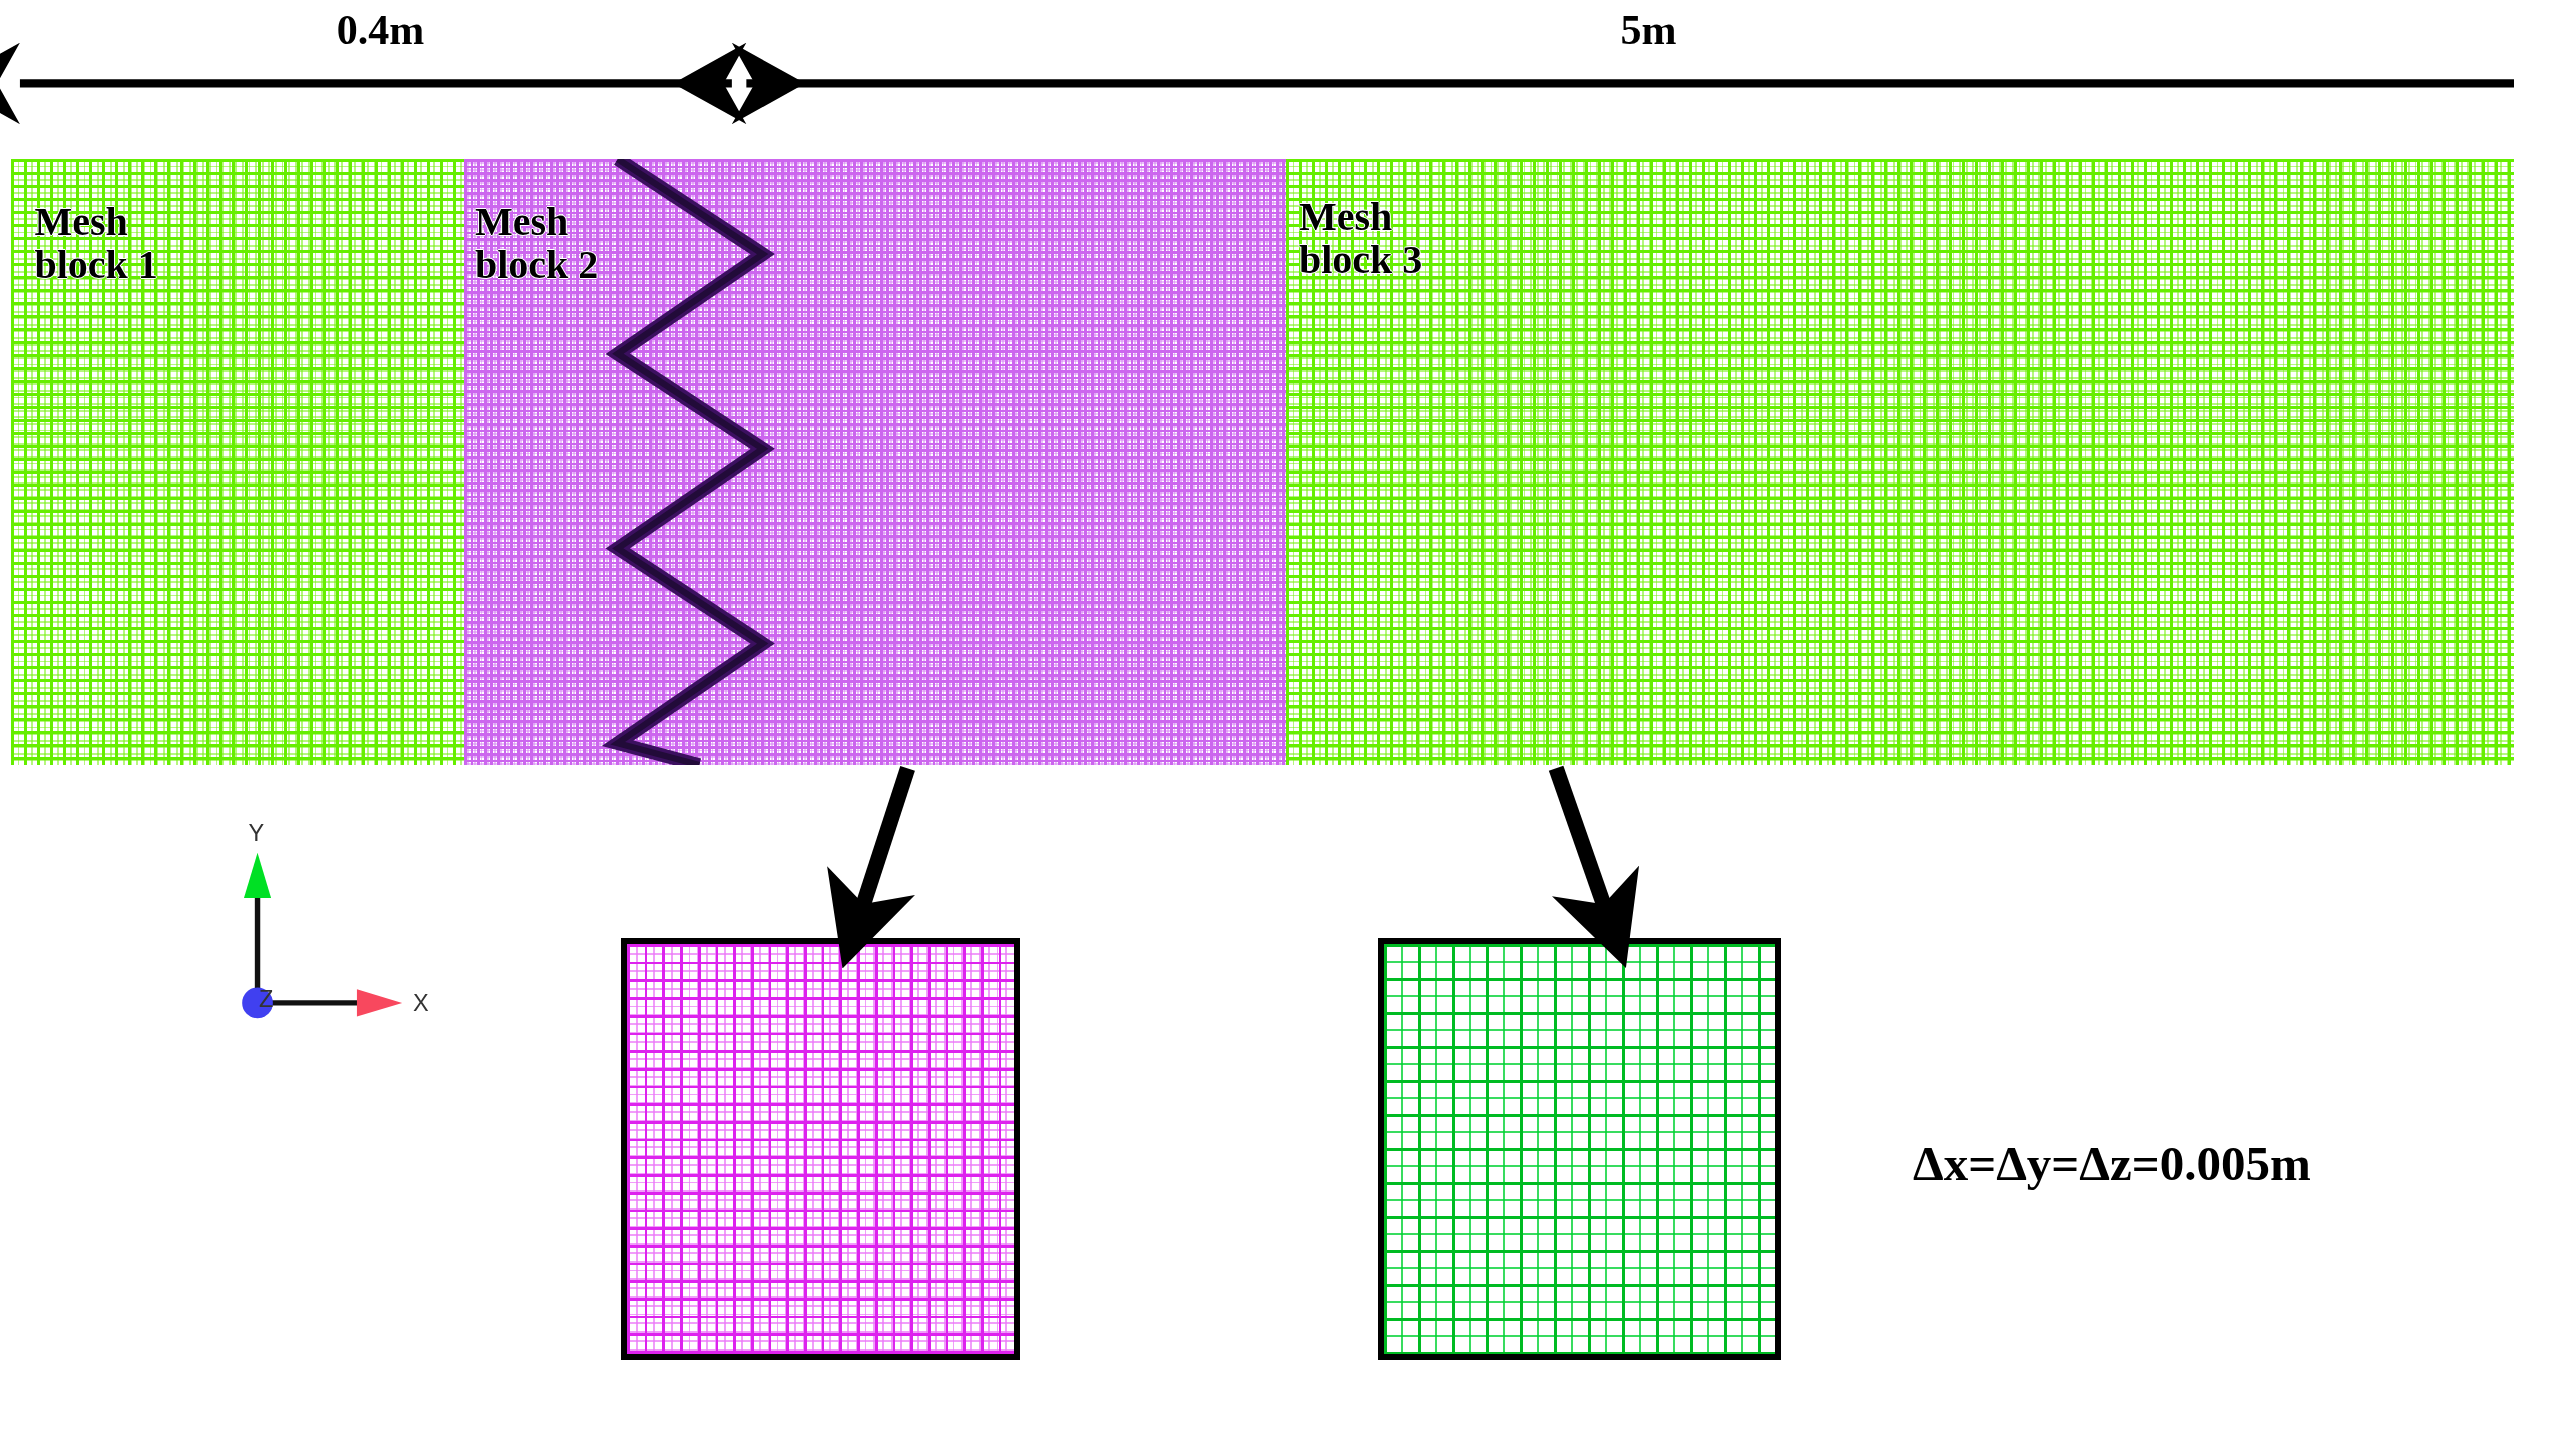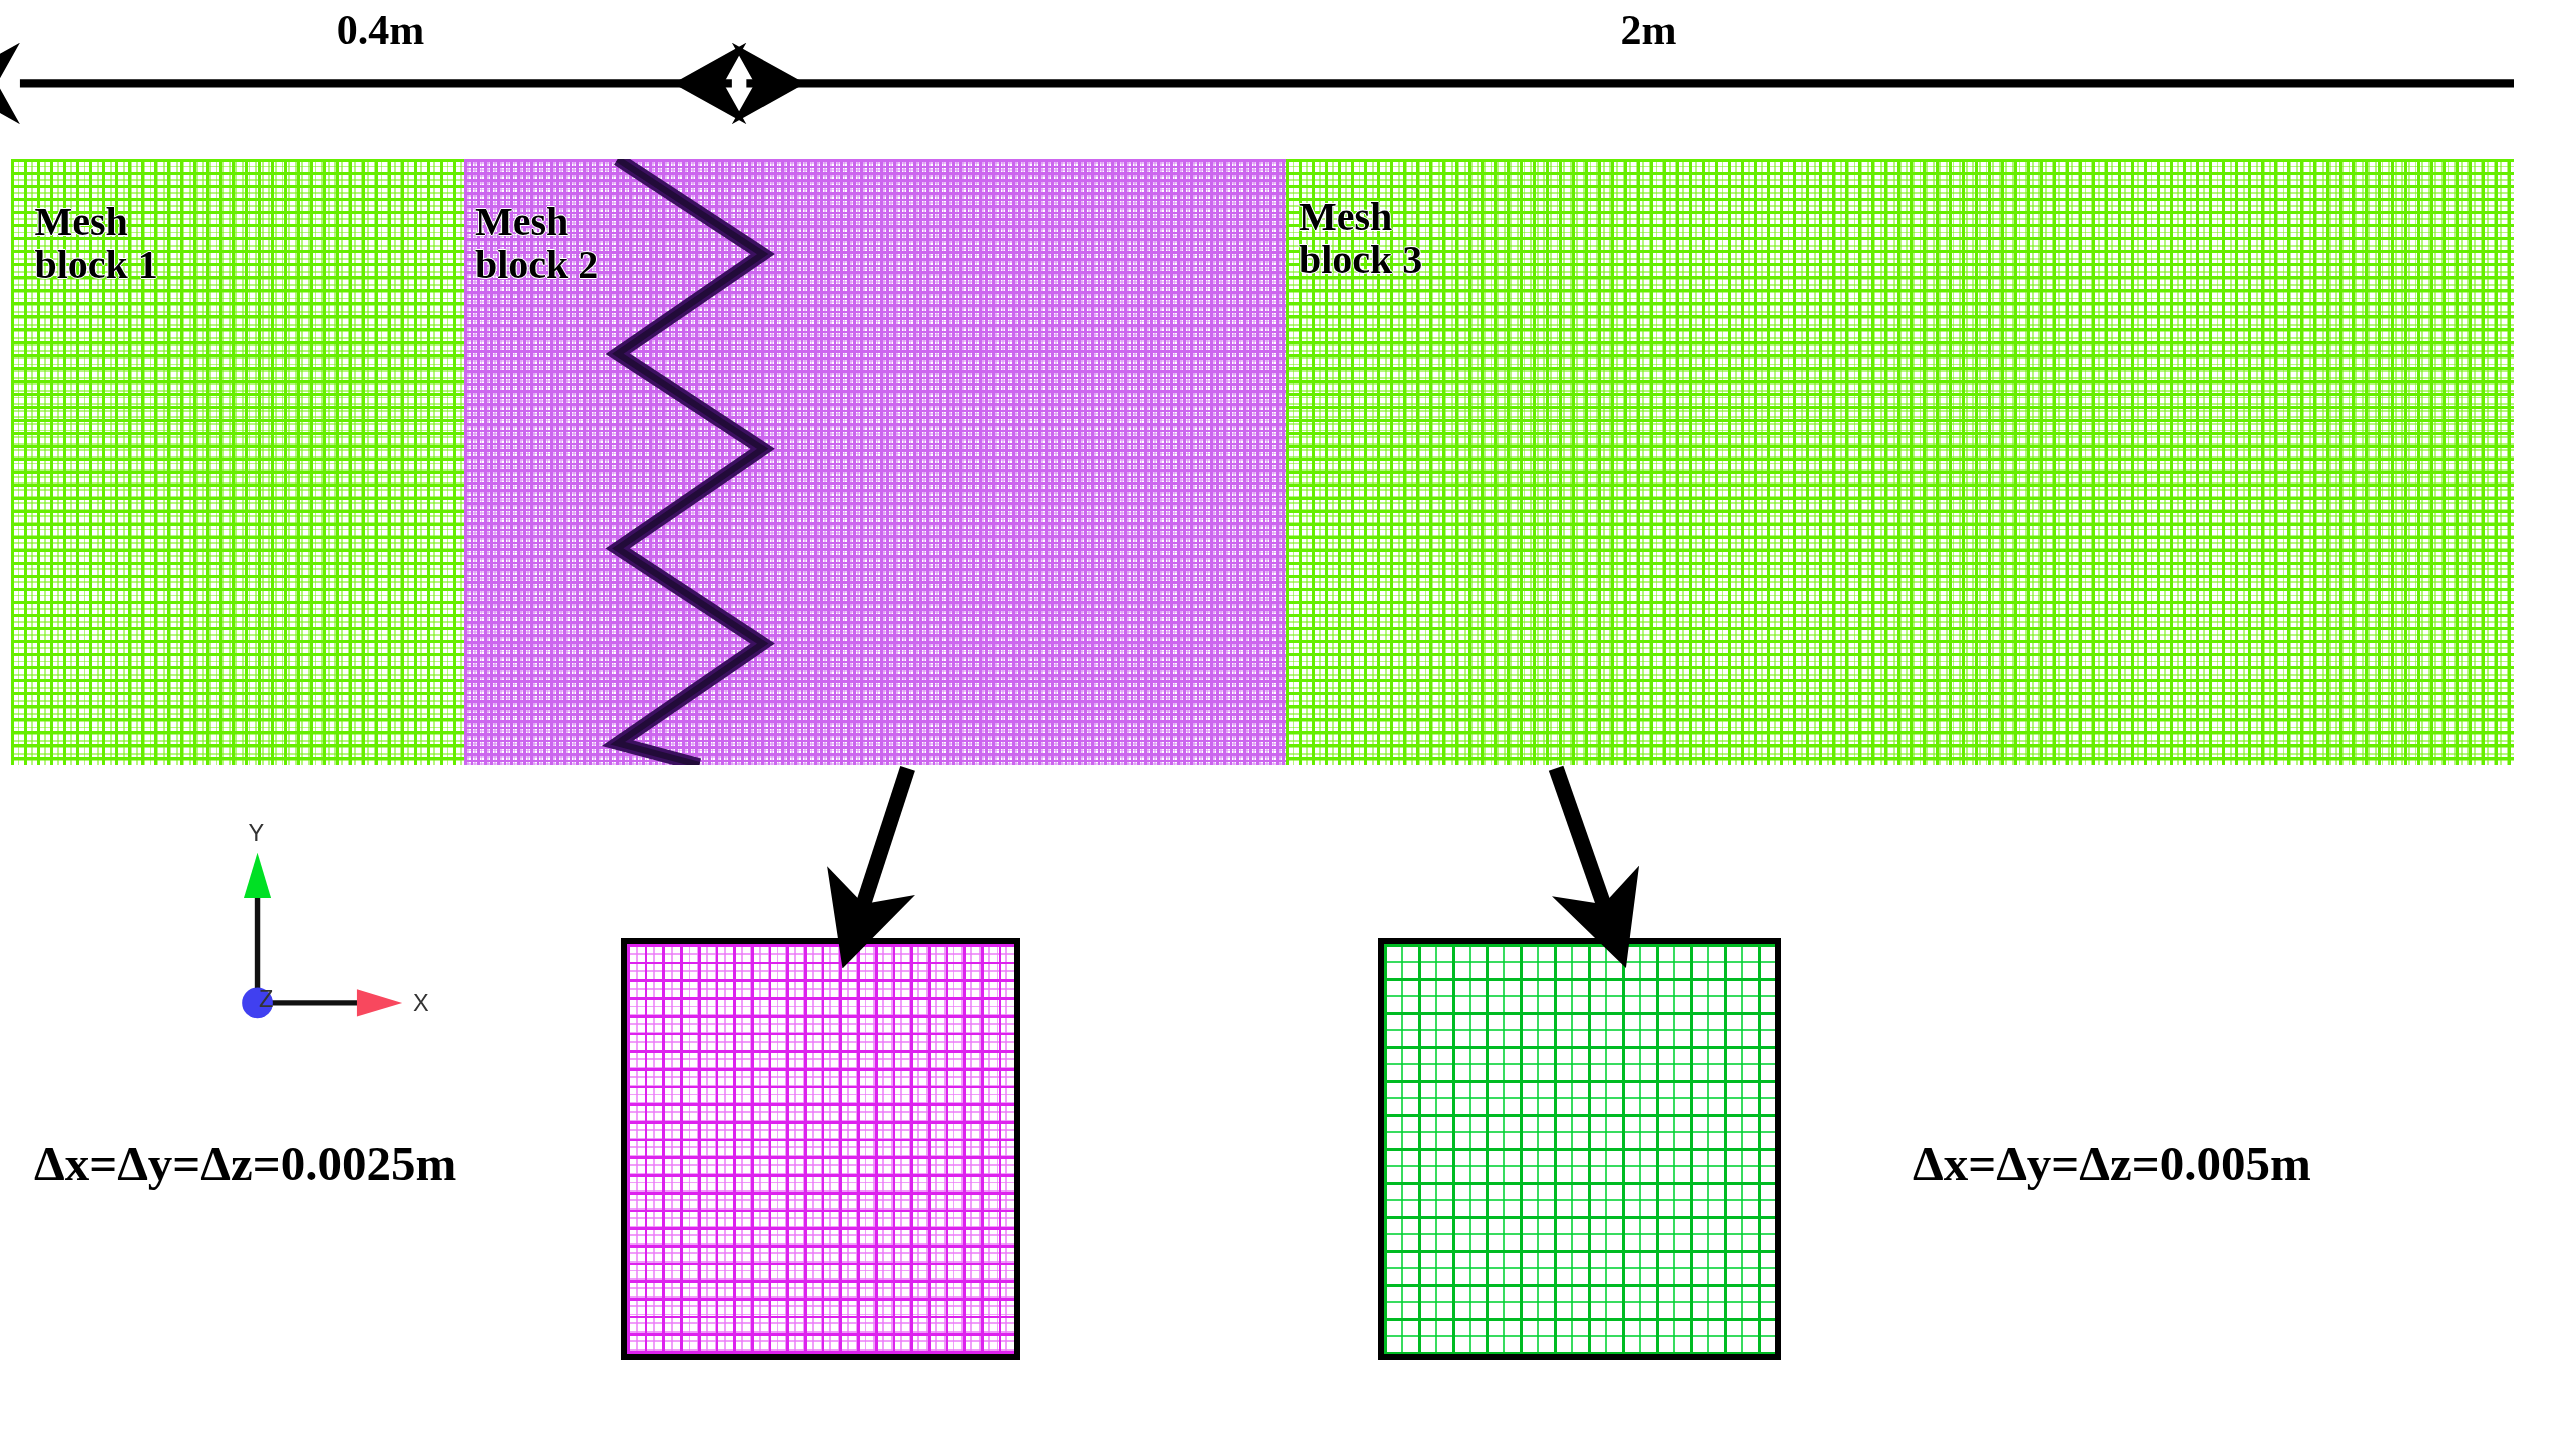--- a/index.html
+++ b/index.html
@@ -187,21 +187,21 @@
         <path d="M1,0 L10,5 L1,10 L3.8,5 Z" fill="#000"></path>
       </marker>
     </defs>
 
     <line x1="22" y1="92" x2="808" y2="92" stroke="#000" stroke-width="9" marker-start="url(#arrL)" marker-end="url(#arrR)"></line>
 
     <line x1="824" y1="92" x2="2826" y2="92" stroke="#000" stroke-width="9" marker-start="url(#arrL)" marker-end="url(#arrR)"></line>
   </svg>
 
   <div class="dim-label" style="left:272px; top:9px; width:217px;">0.4m</div>
-  <div class="dim-label" style="left:1540px; top:9px; width:217px;">2m</div>
+  <div class="dim-label" style="left:1540px; top:9px; width:217px;">5m</div>
 
   <div id="mesh-band">
 
     <div class="mesh-block mesh-green" style="left:0px; width:453px;"></div>
 
     <div class="mesh-block mesh-purple" style="left:453px; width:822px;"></div>
 
     <div class="mesh-block mesh-green" style="left:1275px; width:1279px;"></div>
 
     <svg id="zigzag-svg" width="2554" height="606" viewBox="0 0 2820 669">
@@ -228,21 +228,20 @@
   </svg>
 
   <div class="inset-box" style="left:621px; top:938px; width:399px; height:422px;">
     <div class="inset-grid inset-grid-purple"></div>
   </div>
 
   <div class="inset-box" style="left:1378px; top:938px; width:403px; height:422px;">
     <div class="inset-grid inset-grid-green"></div>
   </div>
 
-  <div class="spacing-eq" style="left:34px; top:1139px;">Δx=Δy=Δz=0.0025m</div>
   <div class="spacing-eq" style="left:1913px; top:1139px;">Δx=Δy=Δz=0.005m</div>
 
   <div id="axis-triad">
     <svg width="235" height="195" viewBox="0 0 260 215">
 
       <line x1="36" y1="192" x2="36" y2="64" stroke="#111" stroke-width="6"></line>
 
       <polygon points="36,26 21,76 51,76" fill="#00e024"></polygon>
 
       <line x1="36" y1="192" x2="152" y2="192" stroke="#111" stroke-width="6"></line>

